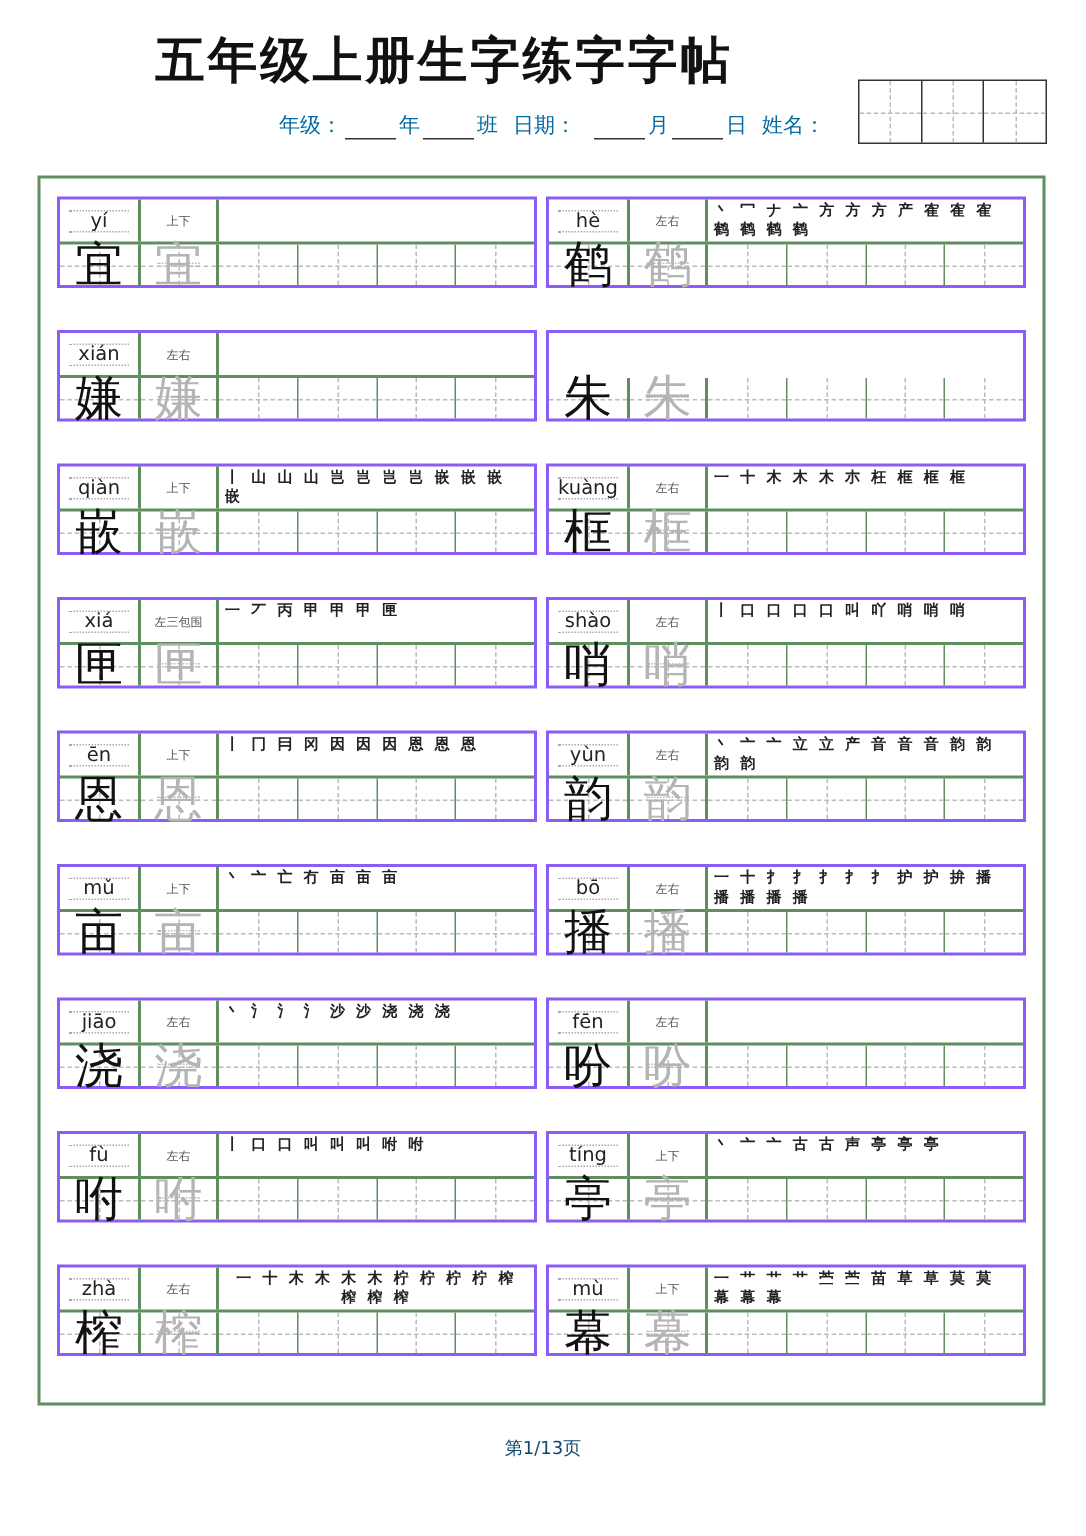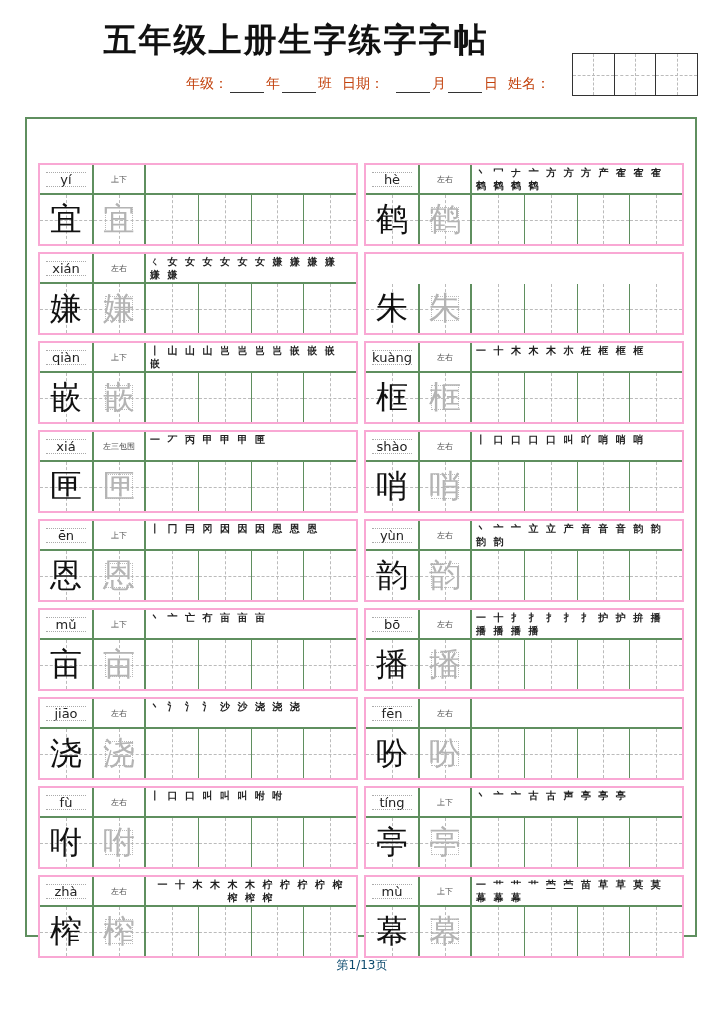--- a/index.html
+++ b/index.html
@@ -2,34 +2,34 @@
 <html><head>
 <meta charset="utf-8">
 <style>
   html, body { margin: 0; padding: 0; background: #ffffff; }
   body { width: 724px; height: 1024px; position: relative; overflow: hidden;
          font-family: "DejaVu Sans", sans-serif; color: #111; }
   .title { position: absolute; left: 0; top: 18px; width: 592px; text-align: center;
            font-family: "DejaVu Serif", serif; font-weight: bold; font-size: 33px;
            letter-spacing: 2px; color: #111; }
   .info { position: absolute; left: 186px; top: 75px; font-family: "DejaVu Serif", serif;
-          font-size: 14px; color: #c2410c; white-space: nowrap; display: flex; align-items: flex-end; }
+          font-size: 14px; color: #0369a1; white-space: nowrap; display: flex; align-items: flex-end; }
   .info .blank { display: inline-block; width: 34px; border-bottom: 1px solid #333; height: 14px; margin: 0 2px; }
   .info .gap { display: inline-block; width: 10px; }
   .namebox { position: absolute; left: 572px; top: 53px; width: 126px; height: 43px;
              border: 1px solid #333; display: flex; box-sizing: border-box; }
   .namebox .nc { flex: 1; position: relative; border-right: 1px solid #333; }
   .namebox .nc:last-child { border-right: none; }
   .namebox .nc::before { content: ""; position: absolute; left: 50%; top: 0; bottom: 0; border-left: 1px dashed #bbb; }
   .namebox .nc::after { content: ""; position: absolute; top: 50%; left: 0; right: 0; border-top: 1px dashed #bbb; }
 
   .frame { position: absolute; left: 25px; top: 117px; width: 672px; height: 820px;
            border: 2px solid #5f8f5f; box-sizing: border-box; }
-  .card { position: absolute; width: 320px; height: 83px; border: 2px solid #f9a8d4;
-          box-sizing: border-box; background: #fff; margin-top: 32px; }
+  .card { position: absolute; width: 320px; height: 61px; border: 2px solid #8b5cf6;
+          box-sizing: border-box; background: #fff; }
   .card .top { position: absolute; left: 0; top: 0; right: 0; height: 28px; border-bottom: 2px solid #5f8f5f; display: flex; }
   .card .py { width: 54px; border-right: 2px solid #5f8f5f; position: relative; display: flex;
               align-items: center; justify-content: center; font-size: 13px; color: #222; box-sizing: border-box; }
   .card .py::before { content: ""; position: absolute; left: 6px; right: 6px; top: 7px; border-top: 1px dotted #aaa; }
   .card .py::after { content: ""; position: absolute; left: 6px; right: 6px; bottom: 6px; border-top: 1px dotted #aaa; }
   .card .st { width: 52px; border-right: 2px solid #5f8f5f; display: flex; align-items: center; justify-content: center;
               font-size: 8px; color: #555; font-family: "DejaVu Serif", serif; box-sizing: border-box; }
   .card .strokes { flex: 1; padding: 1px 4px; font-size: 10px; line-height: 13px; color: #222;
                    font-family: "DejaVu Serif", serif; font-weight: bold; letter-spacing: 2px; overflow: hidden; }
   .card .bottom { position: absolute; left: 0; top: 30px; right: 0; bottom: 0; display: flex; }
@@ -115,21 +115,20 @@
         <div class="cell prac"></div>
         <div class="cell prac"></div>
         <div class="cell prac"></div>
         <div class="cell prac"></div>
       </div>
     </div>
     <div class="card" style="left: 38px; top: 220px;">
       <div class="top">
         <div class="py">xián</div>
         <div class="st">左右</div>
-        <div class="strokes">ㄑ 女 女 女 女 女 女 嫌 嫌 嫌 嫌 嫌 嫌</div>
       </div>
       <div class="bottom">
         <div class="cell main">
           <span class="ch">嫌</span>
         </div>
         <div class="cell trace">
           <span class="box"></span>
           <span class="ch">嫌</span>
         </div>
         <div class="cell prac"></div>

